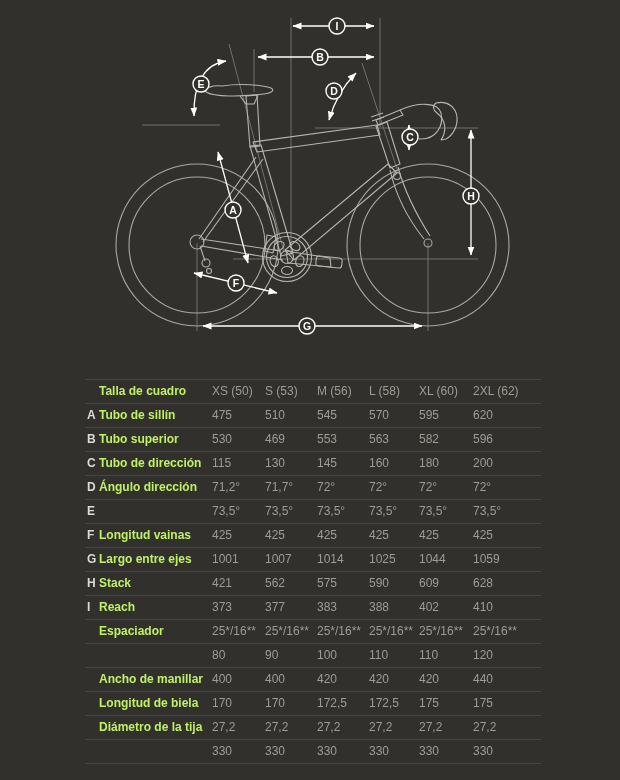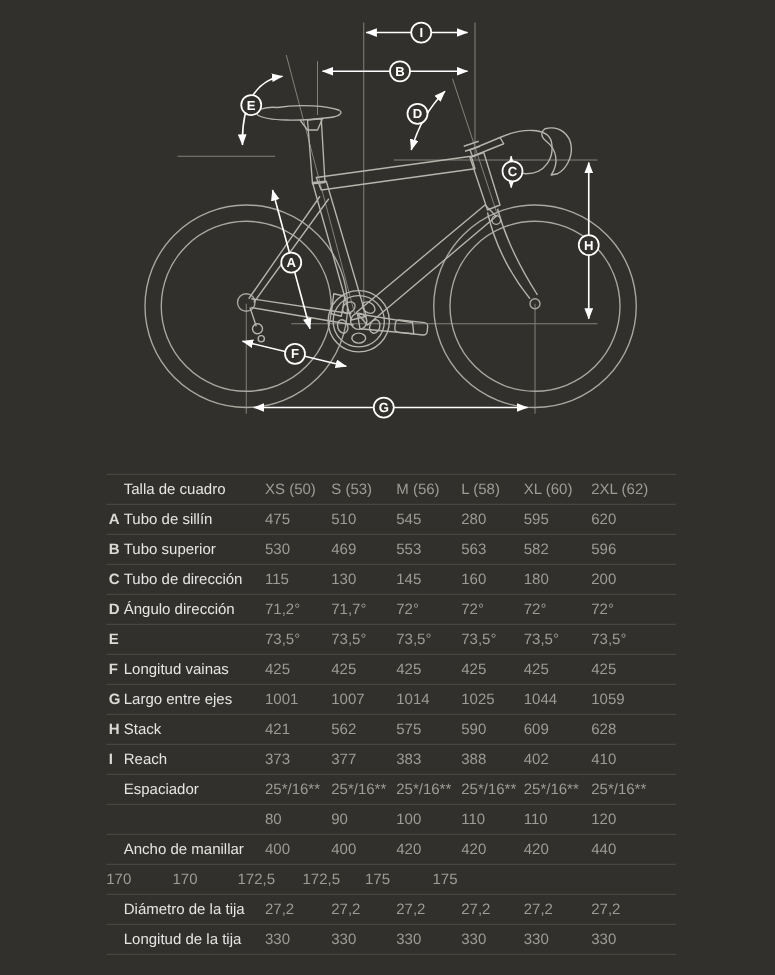--- a/index.html
+++ b/index.html
@@ -19,21 +19,21 @@
     color:#9d9c95;
   }
   .g-row{
     display:flex;align-items:center;
     height:23px;border-bottom:1px solid #47453f;
     font-size:12px;line-height:23px;white-space:nowrap;
   }
   .cell{flex:0 0 auto;overflow:hidden;}
   .c-label{width:125px;display:flex;padding-left:2px;}
   .letter{width:12px;color:#dcdbd6;font-weight:bold;}
-  .name{color:#e5e5e5;font-weight:normal;}
+  .name{color:#bef264;font-weight:bold;}
   .c1{width:53px;} .c2{width:52px;} .c3{width:52px;}
   .c4{width:50px;} .c5{width:54px;} .c6{width:68px;}
   .c-val,.c-size{color:#9d9c95;}
 </style>
 </head>
 <body>
 
 <div class="diagram">
 <svg width="620" height="372" viewBox="0 0 620 372" xmlns="http://www.w3.org/2000/svg">
   <defs>
@@ -167,21 +167,21 @@
   </div>
 
 <div class="g-row">
       <div class="cell c-label">
         <span class="letter">A</span>
         <span class="name">Tubo de sillín</span>
       </div>
       <div class="cell c-val c1">475</div>
       <div class="cell c-val c2">510</div>
       <div class="cell c-val c3">545</div>
-      <div class="cell c-val c4">280</div>
+      <div class="cell c-val c4">570</div>
       <div class="cell c-val c5">595</div>
       <div class="cell c-val c6">620</div>
     </div>
     <div class="g-row">
       <div class="cell c-label">
         <span class="letter">B</span>
         <span class="name">Tubo superior</span>
       </div>
       <div class="cell c-val c1">530</div>
       <div class="cell c-val c2">469</div>
@@ -302,20 +302,24 @@
         <span class="name">Ancho de manillar</span>
       </div>
       <div class="cell c-val c1">400</div>
       <div class="cell c-val c2">400</div>
       <div class="cell c-val c3">420</div>
       <div class="cell c-val c4">420</div>
       <div class="cell c-val c5">420</div>
       <div class="cell c-val c6">440</div>
     </div>
     <div class="g-row">
+      <div class="cell c-label">
+        <span class="letter"></span>
+        <span class="name">Longitud de biela</span>
+      </div>
       <div class="cell c-val c1">170</div>
       <div class="cell c-val c2">170</div>
       <div class="cell c-val c3">172,5</div>
       <div class="cell c-val c4">172,5</div>
       <div class="cell c-val c5">175</div>
       <div class="cell c-val c6">175</div>
     </div>
     <div class="g-row">
       <div class="cell c-label">
         <span class="letter"></span>
@@ -324,21 +328,20 @@
       <div class="cell c-val c1">27,2</div>
       <div class="cell c-val c2">27,2</div>
       <div class="cell c-val c3">27,2</div>
       <div class="cell c-val c4">27,2</div>
       <div class="cell c-val c5">27,2</div>
       <div class="cell c-val c6">27,2</div>
     </div>
     <div class="g-row">
       <div class="cell c-label">
         <span class="letter"></span>
-        <span class="name">Longitud de la tija</span>
       </div>
       <div class="cell c-val c1">330</div>
       <div class="cell c-val c2">330</div>
       <div class="cell c-val c3">330</div>
       <div class="cell c-val c4">330</div>
       <div class="cell c-val c5">330</div>
       <div class="cell c-val c6">330</div>
     </div>
   </div>
 

